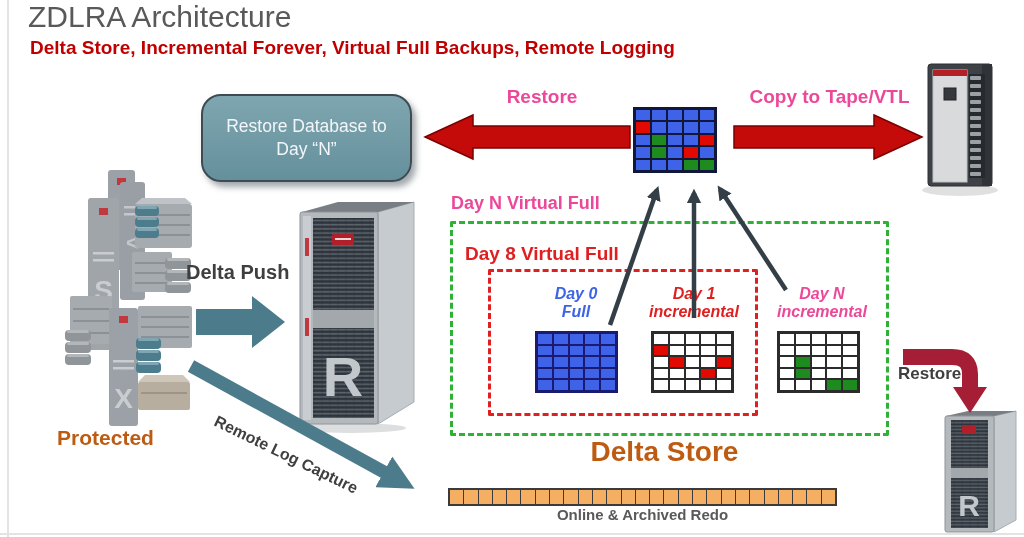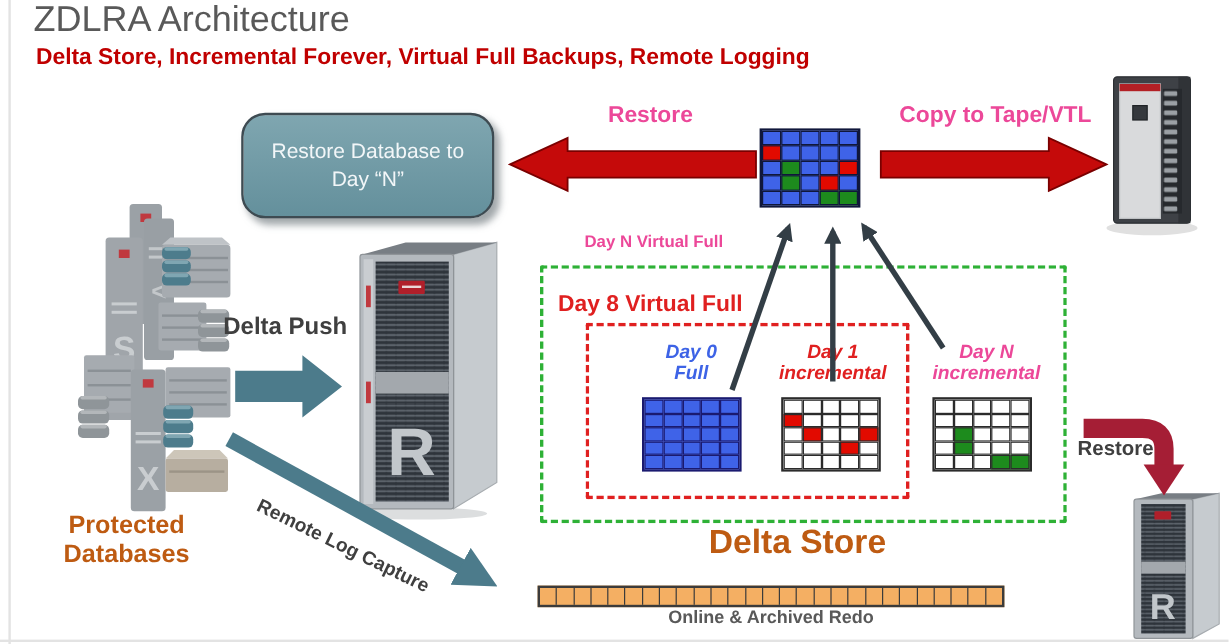--- a/index.html
+++ b/index.html
@@ -96,21 +96,21 @@
     </defs>
     <ellipse cx="40" cy="132" rx="38" ry="6" fill="#E0E0E0"></ellipse>
     <rect x="8" y="6" width="64" height="122" rx="3" fill="#3E4146" stroke="#2B2E32"></rect>
     <rect x="62" y="6" width="10" height="122" fill="#303337"></rect>
     <rect x="13" y="12" width="34" height="112" fill="#D9DADC" stroke="#BFC1C4"></rect>
     <rect x="13" y="12" width="34" height="6" fill="#B32025"></rect>
     <rect x="24" y="30" width="12" height="12" fill="#35383D" stroke="#202327"></rect>
     <rect x="49" y="16" width="16" height="104" fill="url(#slotp)"></rect>
   </svg>
 
-  <div class="lbl green-t" style="left:451px;top:193px;font-size:14px;margin-left:36px;">Day N Virtual Full</div>
+  <div class="lbl green-t" style="left:451px;top:193px;font-size:18px;">Day N Virtual Full</div>
   <div class="dashed-green"></div>
   <div class="lbl red-t" style="left:465px;top:243px;font-size:19px;">Day 8 Virtual Full</div>
   <div class="dashed-red"></div>
 
   <div class="grid-title blue-t" style="left:533px;top:285px;width:86px;">
     <span>Day 0</span>
     <span>Full</span>
   </div>
   <div class="grid-title red-t" style="left:644px;top:285px;width:100px;">
     <span>Day 1</span>
@@ -319,21 +319,20 @@
         <rect x="2" y="24" width="21" height="3" rx="1.5" fill="#7FA6B2"></rect>
     </g>
     <g>
       <polygon points="113,222 165,222 158,215 120,215" fill="#CDC6B9"></polygon>
       <rect x="113" y="222" width="52" height="28" rx="2" fill="#B7AEA0"></rect>
       <rect x="116" y="232" width="46" height="2" fill="#9C9487"></rect>
     </g>
   </svg>
   <div class="lbl orange-t ctr two-line" style="left:18px;top:426px;width:175px;font-size:21px;line-height:24px;">
     <span>Protected</span>
-    <span>Databases</span>
   </div>
 
   <div class="lbl gray-t" style="left:186px;top:261px;font-size:20px;">Delta Push</div>
 
   <svg style="left:290px;top:198px;" width="132" height="236">
     <defs>
       <pattern id="ventp" width="8" height="4.2" patternUnits="userSpaceOnUse">
         <rect width="8" height="4.2" fill="#2E343B"></rect>
           <rect y="0.6" width="8" height="1.7" rx="0.8" fill="#5B626A"></rect>
       </pattern>

